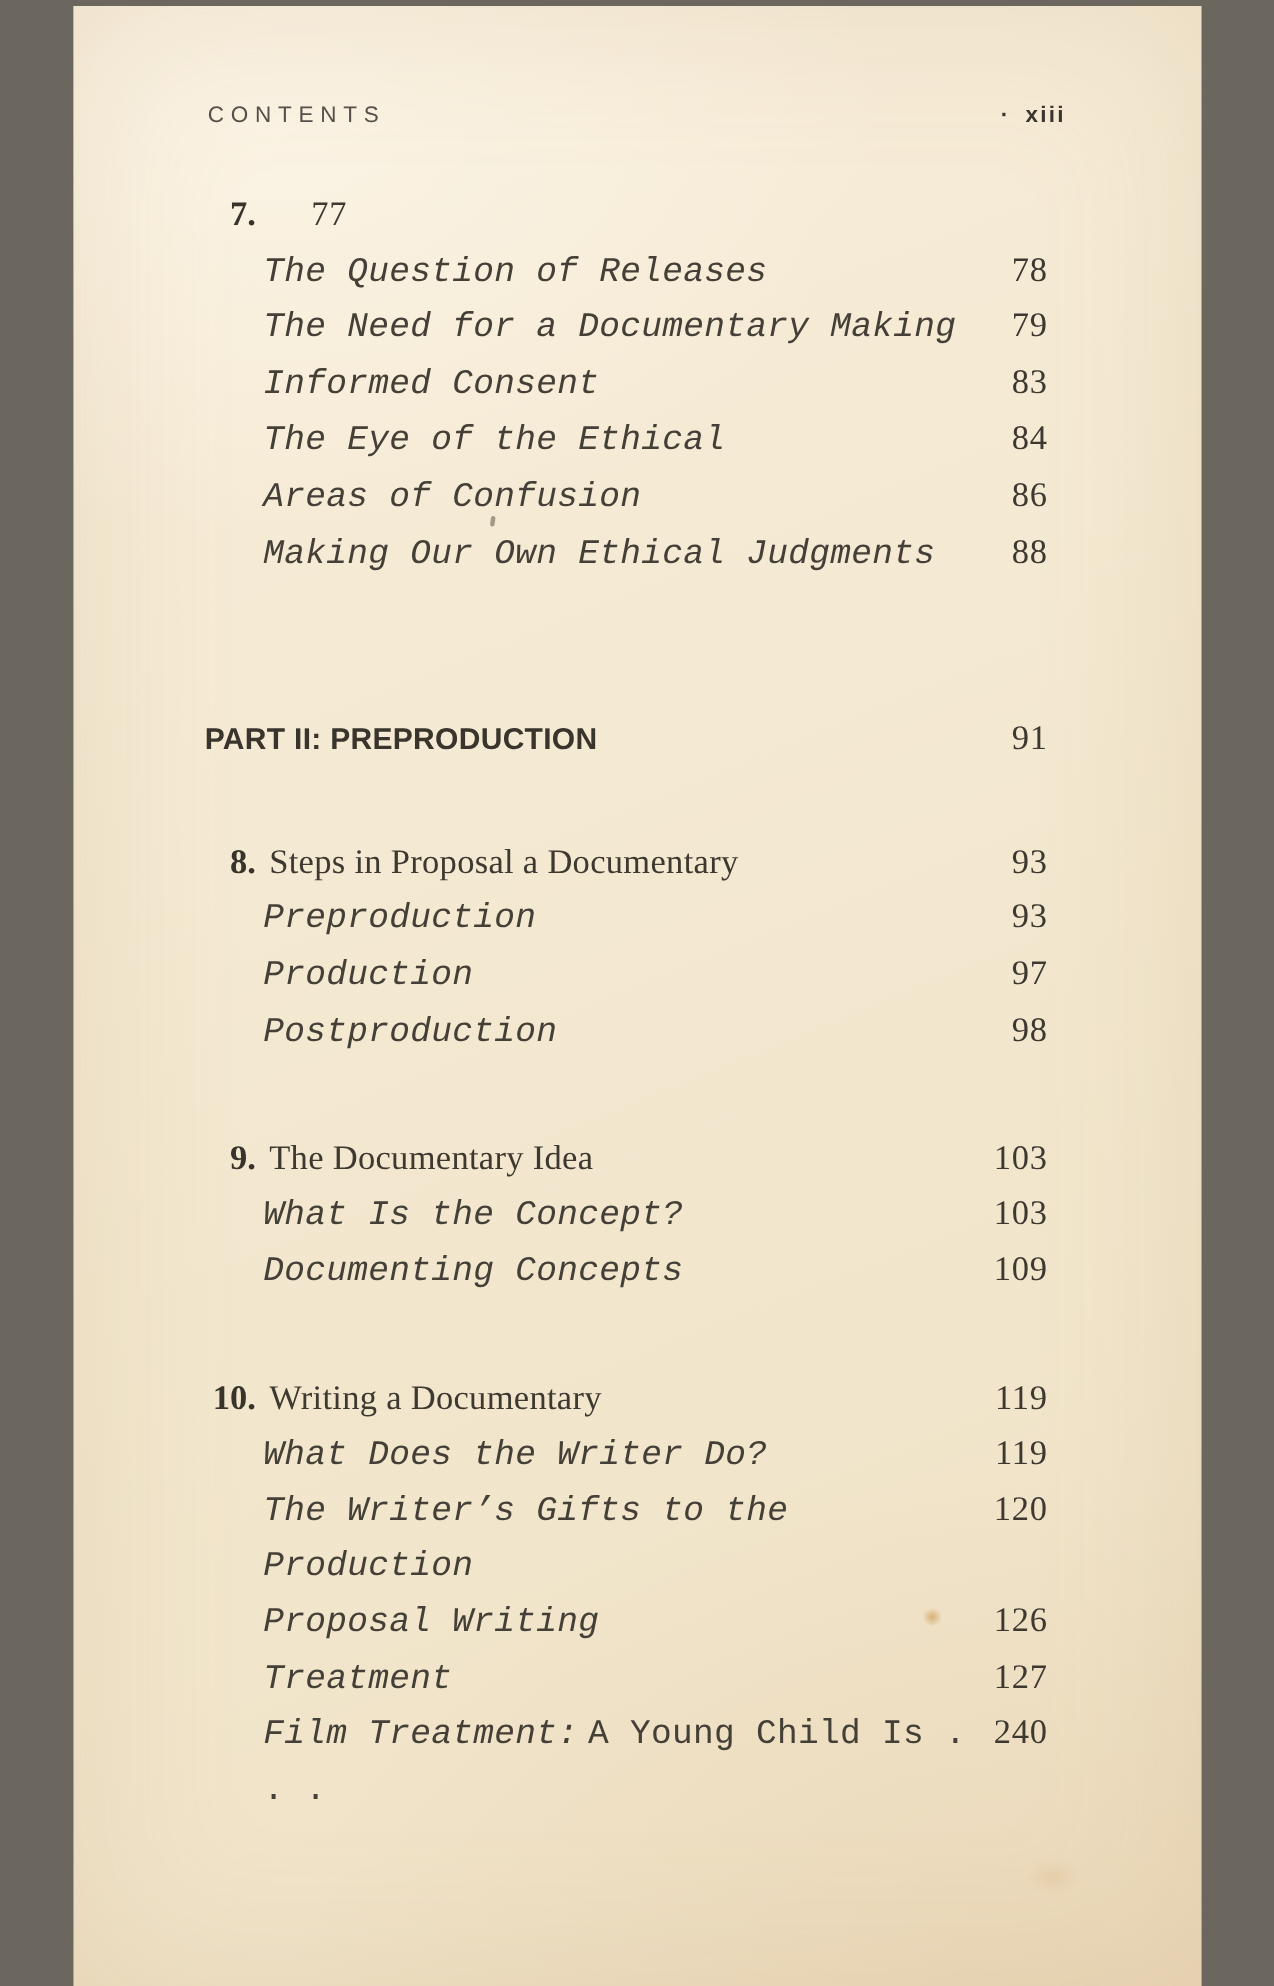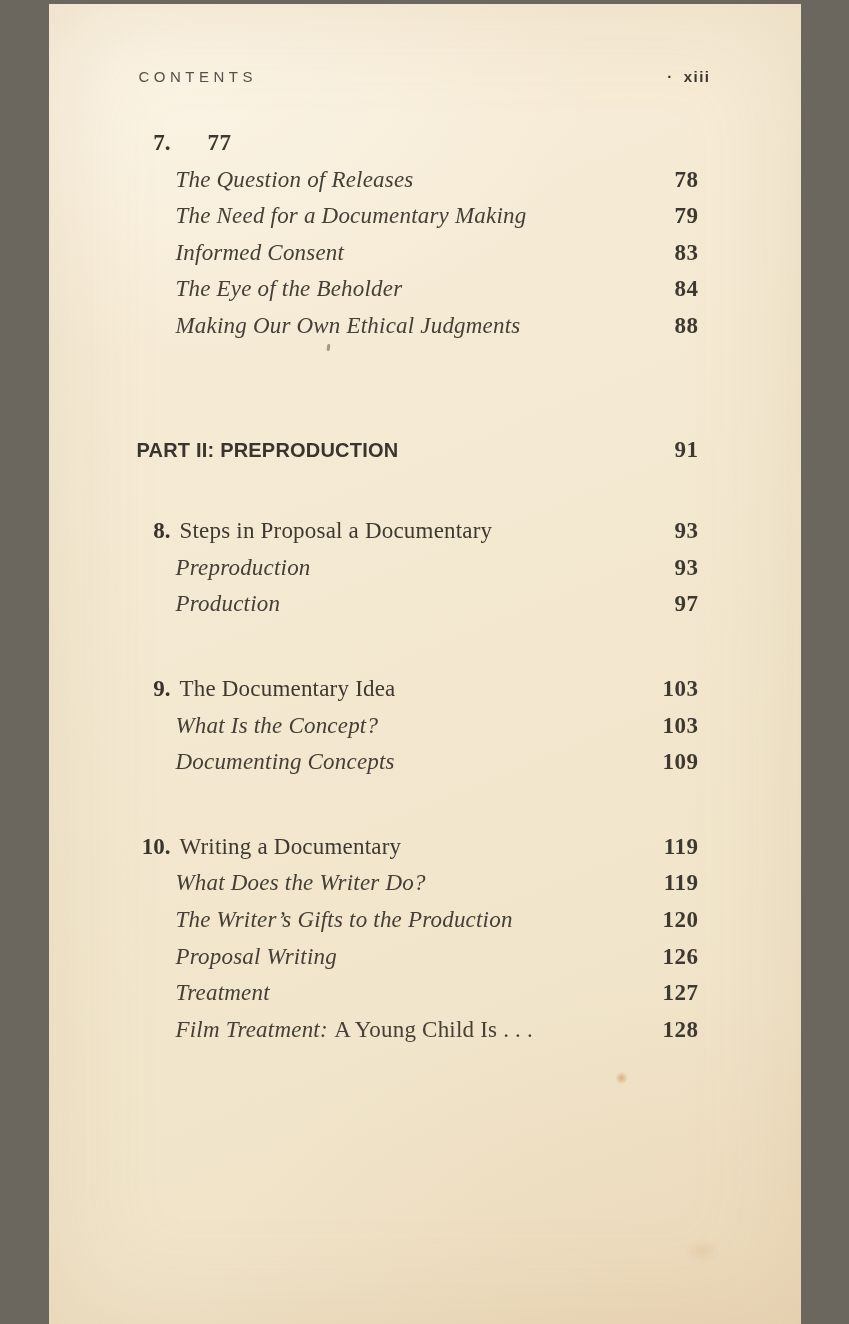--- a/index.html
+++ b/index.html
@@ -52,29 +52,29 @@
   }
   .num{
     flex:none;
     width:34px;
     margin-right:9px;
     text-align:right;
     font-weight:bold;
     color:#39342b;
   }
   .title{flex:1;letter-spacing:0.2px;}
-  .sub .title{padding-left:39px;font-style:italic;color:#45403p;}
+  .sub .title{padding-left:39px;font-style:italic;color:#45403p;font-family:Liberation Mono, monospace;}
   .sub .title{color:#454037;}
   .roman{font-style:normal;margin-left:0.28em;}
   .pg{
     flex:none;
     min-width:52px;
     text-align:right;
     font-family:"Liberation Serif", serif;
-    font-weight:bold;
+    font-weight:normal;
     font-size:23px;
     color:#3e3930;
     letter-spacing:0.5px;
   }
   .g-part{margin-top:87px;}
   .part-row{
     font-family:"Liberation Sans", sans-serif;
     font-weight:bold;
     font-size:20px;
     letter-spacing:0.4px;
@@ -130,22 +130,26 @@
       </div>
       <div class="row sub">
         <span class="title">The Need for a Documentary Making</span>
         <span class="pg">79</span>
       </div>
       <div class="row sub">
         <span class="title">Informed Consent</span>
         <span class="pg">83</span>
       </div>
       <div class="row sub">
-        <span class="title">The Eye of the Beholder</span>
+        <span class="title">The Eye of the Ethical</span>
         <span class="pg">84</span>
+      </div>
+      <div class="row sub">
+        <span class="title">Areas of Confusion</span>
+        <span class="pg">86</span>
       </div>
       <div class="row sub">
         <span class="title">Making Our Own Ethical Judgments</span>
         <span class="pg">88</span>
       </div>
     </div>
 
     <div class="group g-part">
       <div class="row part-row">
         <span class="title">PART II: PREPRODUCTION</span>
@@ -160,20 +164,24 @@
         <span class="pg">93</span>
       </div>
       <div class="row sub">
         <span class="title">Preproduction</span>
         <span class="pg">93</span>
       </div>
       <div class="row sub">
         <span class="title">Production</span>
         <span class="pg">97</span>
       </div>
+      <div class="row sub">
+        <span class="title">Postproduction</span>
+        <span class="pg">98</span>
+      </div>
     </div>
 
     <div class="group g-ch9">
       <div class="row">
         <span class="num">9.</span>
         <span class="title">The Documentary Idea</span>
         <span class="pg">103</span>
       </div>
       <div class="row sub">
         <span class="title">What Is the Concept?</span>
@@ -202,21 +210,21 @@
       <div class="row sub">
         <span class="title">Proposal Writing</span>
         <span class="pg">126</span>
       </div>
       <div class="row sub">
         <span class="title">Treatment</span>
         <span class="pg">127</span>
       </div>
       <div class="row sub">
         <span class="title"><span>Film Treatment:</span><span class="roman">A Young Child Is . . .</span></span>
-        <span class="pg">128</span>
+        <span class="pg">240</span>
       </div>
     </div>
 
   </div>
 
   <div class="stain stain-orange"></div>
   <div class="stain stain-soft"></div>
   <div class="stain ink-speck"></div>
 
 </div>

